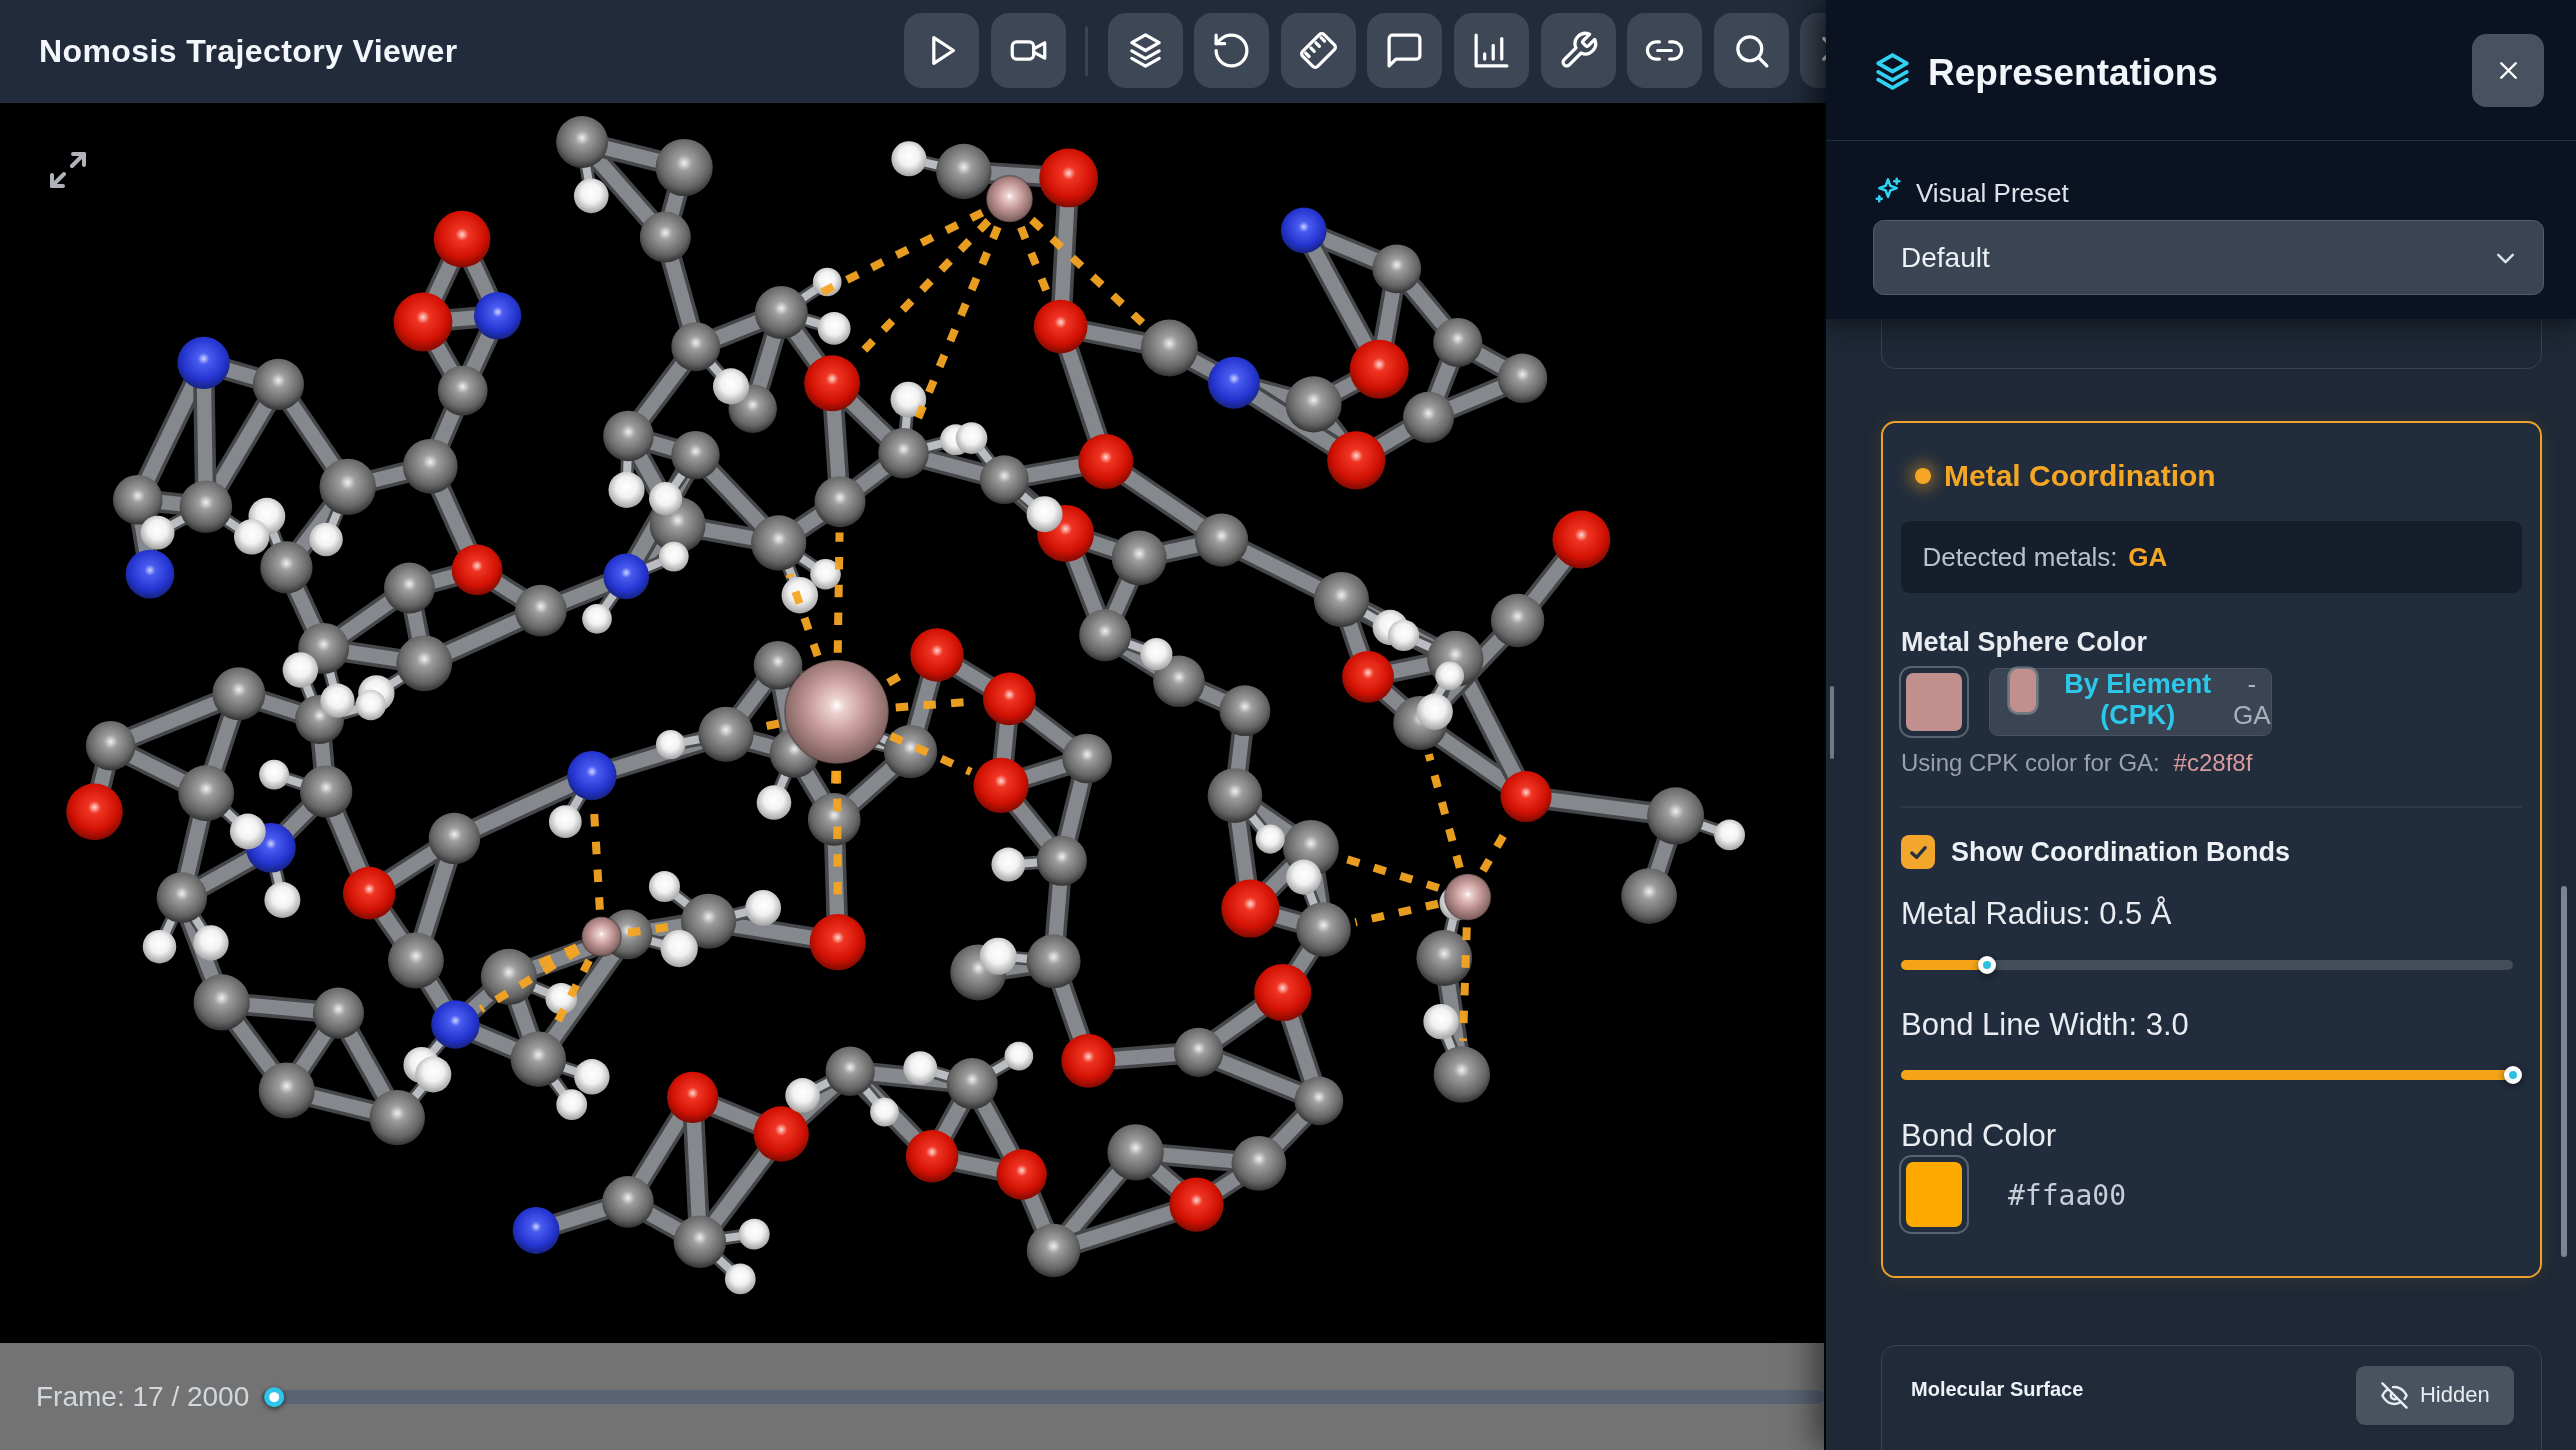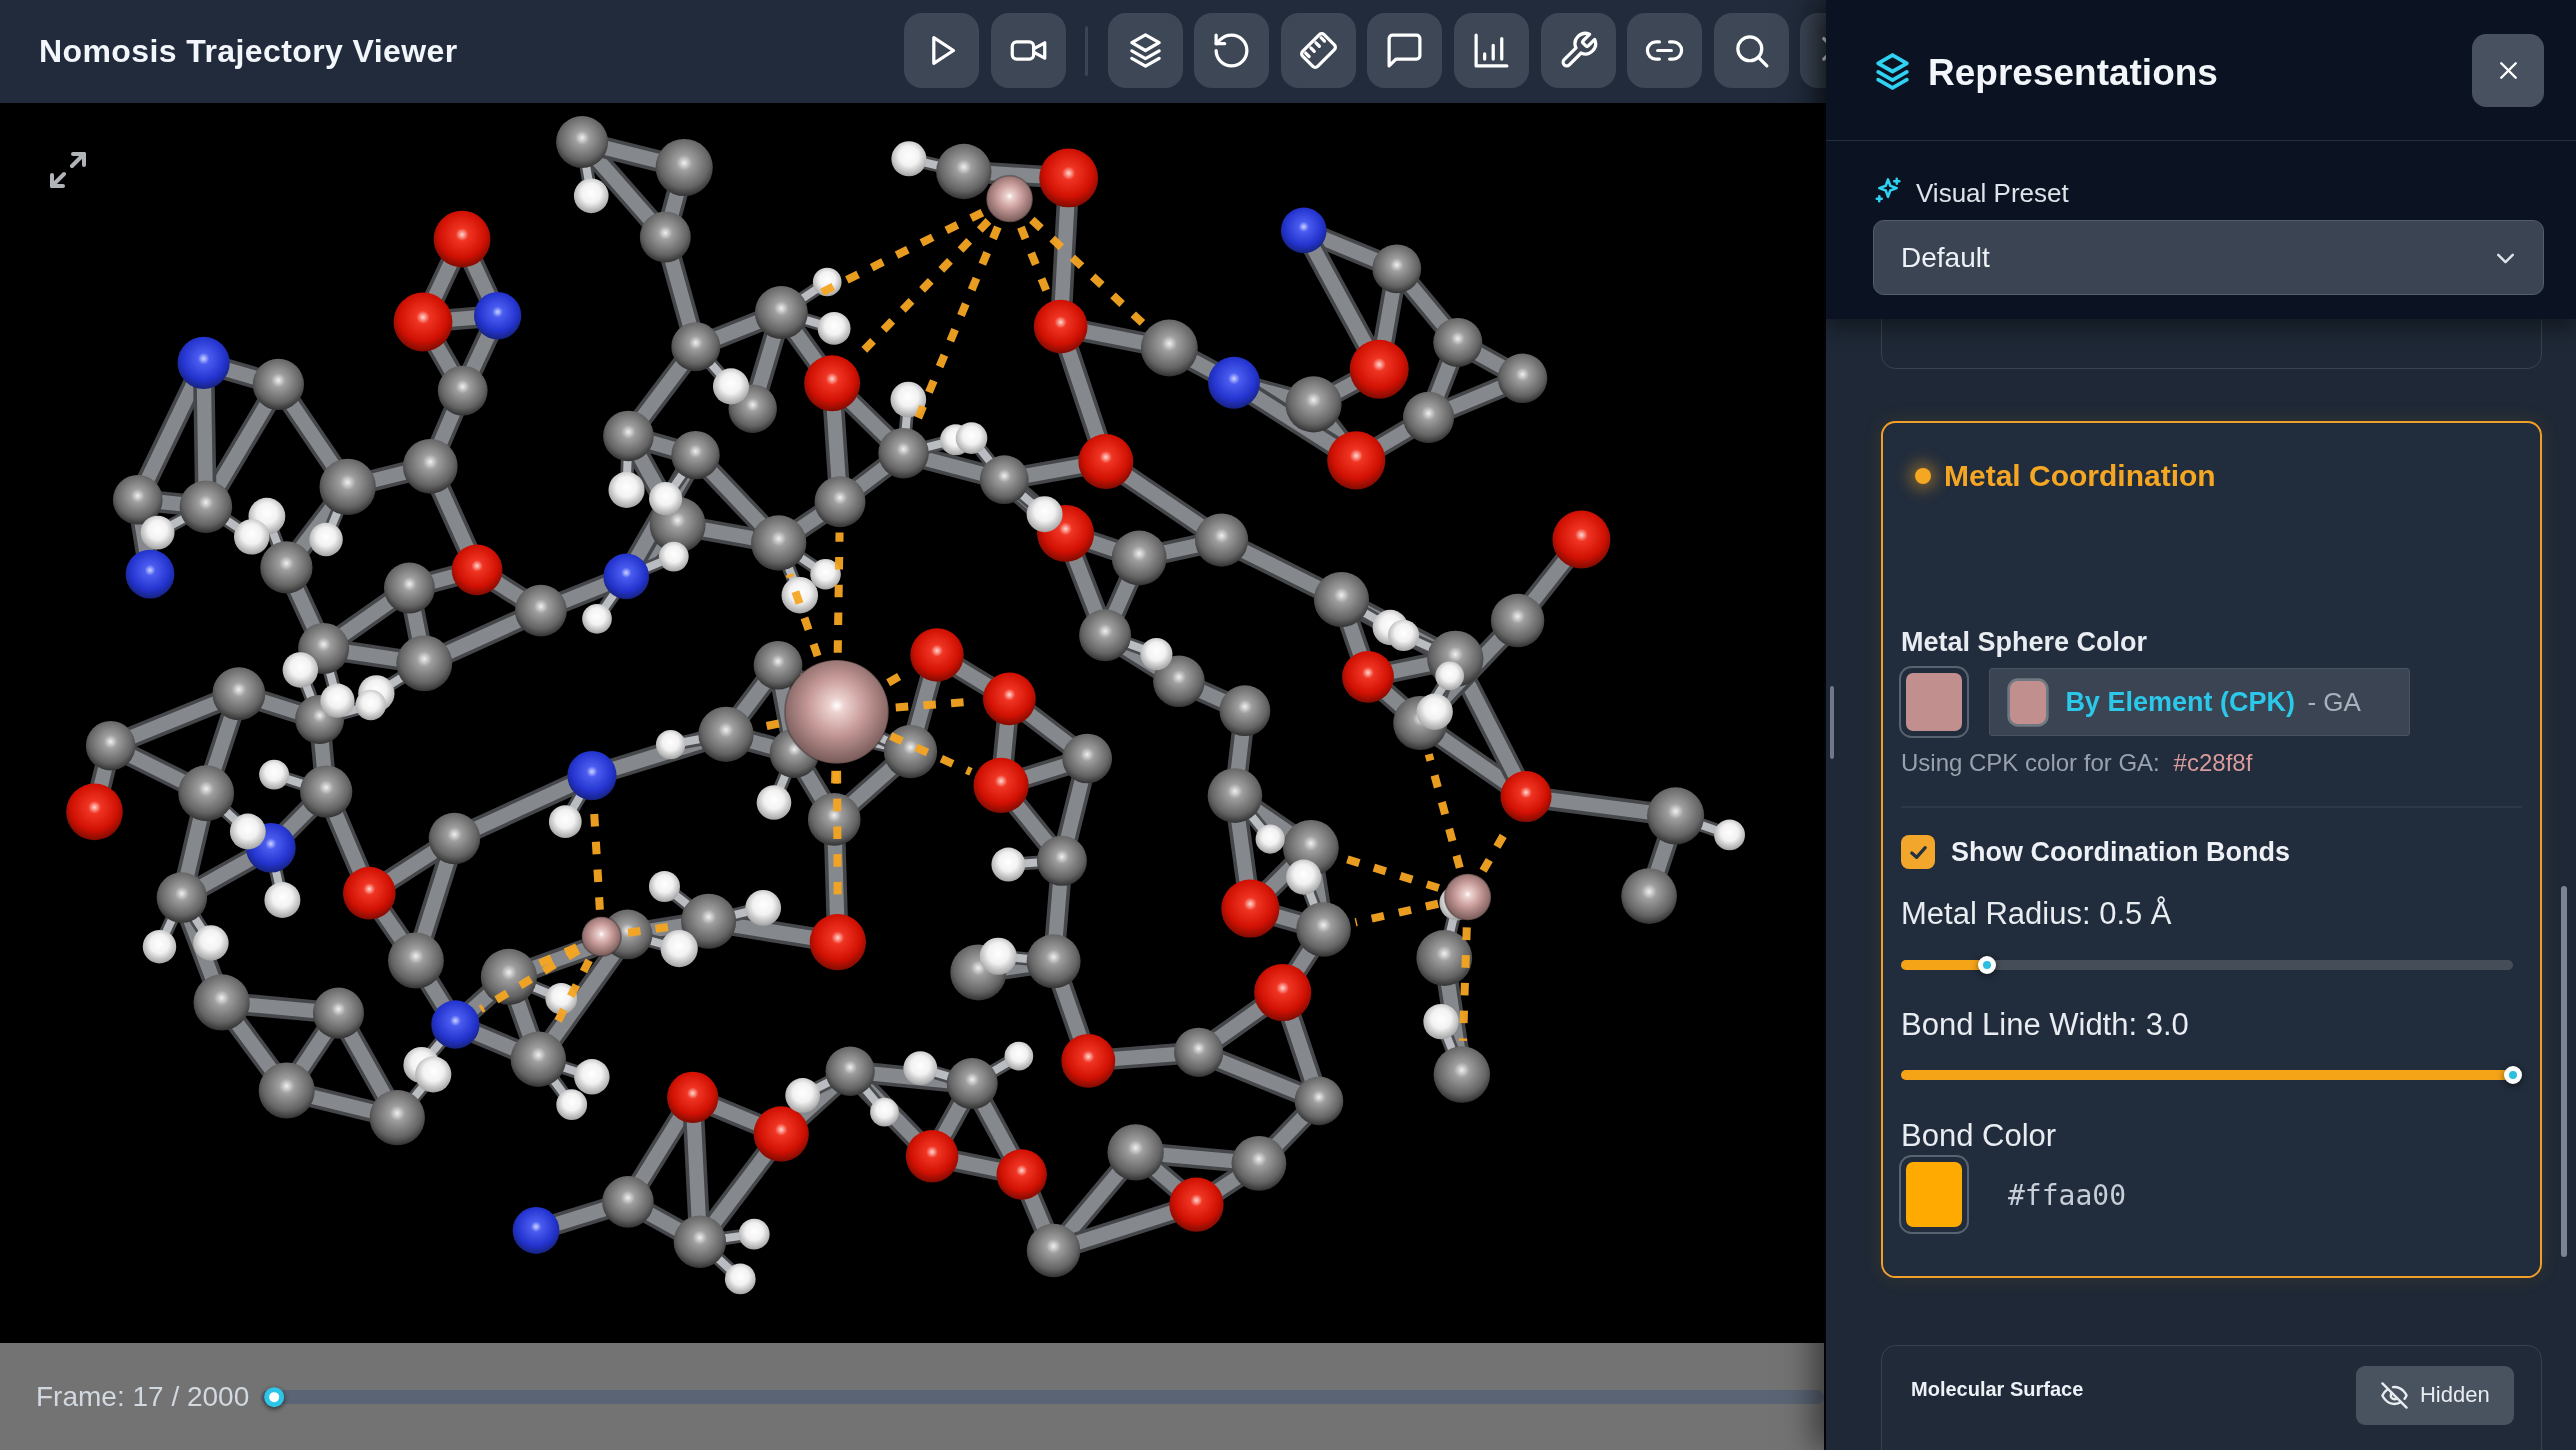--- a/index.html
+++ b/index.html
@@ -64,22 +64,22 @@
   .mc-dot{left:32px;top:45px;width:16px;height:16px;border-radius:50%;background:#f5a623;
     box-shadow:0 0 16px 5.4px rgba(245,166,35,.45)}
   .mc-title{left:61px;top:36px;font-size:30px;font-weight:700;color:#f5a623}
   .mc-metalsbox{left:18px;top:98px;width:621px;height:72px;background:#161d2b;border-radius:9px;
     display:flex;align-items:center}
   .dm-label{margin-left:21.5px;font-size:26px;color:#b9c1cc}
   .dm-value{margin-left:10.7px;font-size:26px;color:#f5a623;font-weight:700}
   .mc-spherelabel{left:18px;top:204px;font-size:27px;font-weight:600;color:#e9edf2}
   .swatch{left:16px;top:243px;width:70px;height:72px;border:2.7px solid #59636f;border-radius:12.5px;padding:5.4px}
   .swatch .fill{width:100%;height:100%;border-radius:7.2px}
-  .cpk-btn{left:106px;top:245px;width:421px;height:68px;background:#3a4452;border-radius:3px;
-    border:0.9px solid #49535f;display:flex;align-items:center}
+  .cpk-btn{left:106px;top:245px;width:283px;height:68px;background:#3a4452;border-radius:9px;
+    border:0.9px solid #49535f;display:flex;align-items:flex-start}
   .cpk-mini{margin-left:19.7px;width:36px;height:43px;border-radius:8px;box-shadow:0 0 0 2.7px rgba(255,255,255,.28)}
   .cpk-label{margin-left:19.7px;font-size:27px;font-weight:700;color:#2bc8ea}
   .cpk-suffix{margin-left:12.5px;font-size:26px;color:#a9b1bd}
   .mc-note{left:18px;top:326px;font-size:24px;color:#98a1ad}
   .mc-note .hex{font-family:Liberation Sans, sans-serif;color:#d99b9b;margin-left:7.2px}
   .mc-div{left:18px;top:383px;width:621px;height:1.8px;background:#2c3747}
   .mc-check{left:18px;top:412px;width:34px;height:34px;background:#f3a62c;border-radius:8px;
     display:flex;align-items:center;justify-content:center}
   .mc-check svg{width:23px;height:23px;stroke:#243140;stroke-width:3.4;fill:none;stroke-linecap:round;stroke-linejoin:round}
   .mc-checklabel{left:68px;top:414px;font-size:27px;font-weight:600;color:#eef1f5}
@@ -903,20 +903,24 @@
       </div>
     </div>
 
     <div id="panel-scroll">
       <div id="card-partial" class="card"></div>
 
       <div id="card-metal" class="card">
         <div class="mc-dot"></div>
         <div class="mc-title">Metal Coordination</div>
 
+        <div class="mc-metalsbox">
+          <span class="dm-label">Detected metals:</span>
+          <span class="dm-value">GA</span>
+        </div>
 
         <div class="mc-spherelabel">Metal Sphere Color</div>
         <div class="swatch">
           <div class="fill" style="background-color: rgb(194, 143, 143);"></div>
         </div>
         <button class="cpk-btn">
           <span class="cpk-mini" style="background-color: rgb(194, 143, 143);"></span>
           <span class="cpk-label">By Element (CPK)</span>
           <span class="cpk-suffix">- GA</span>
         </button>

